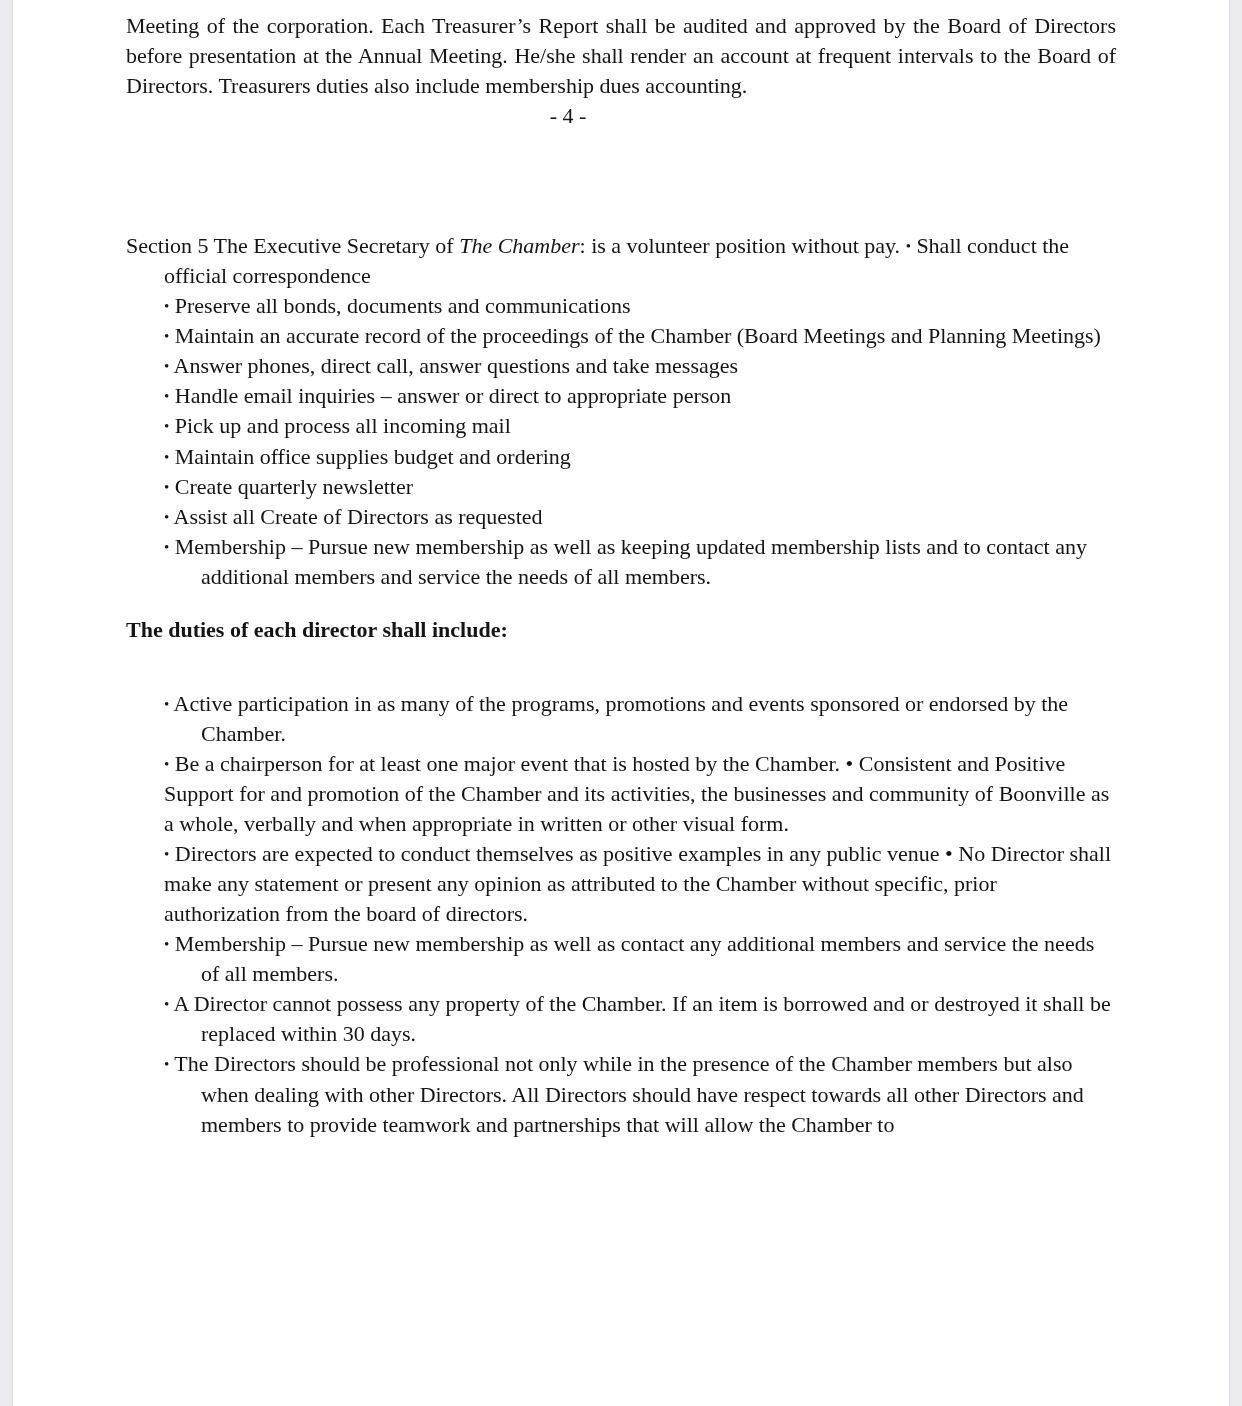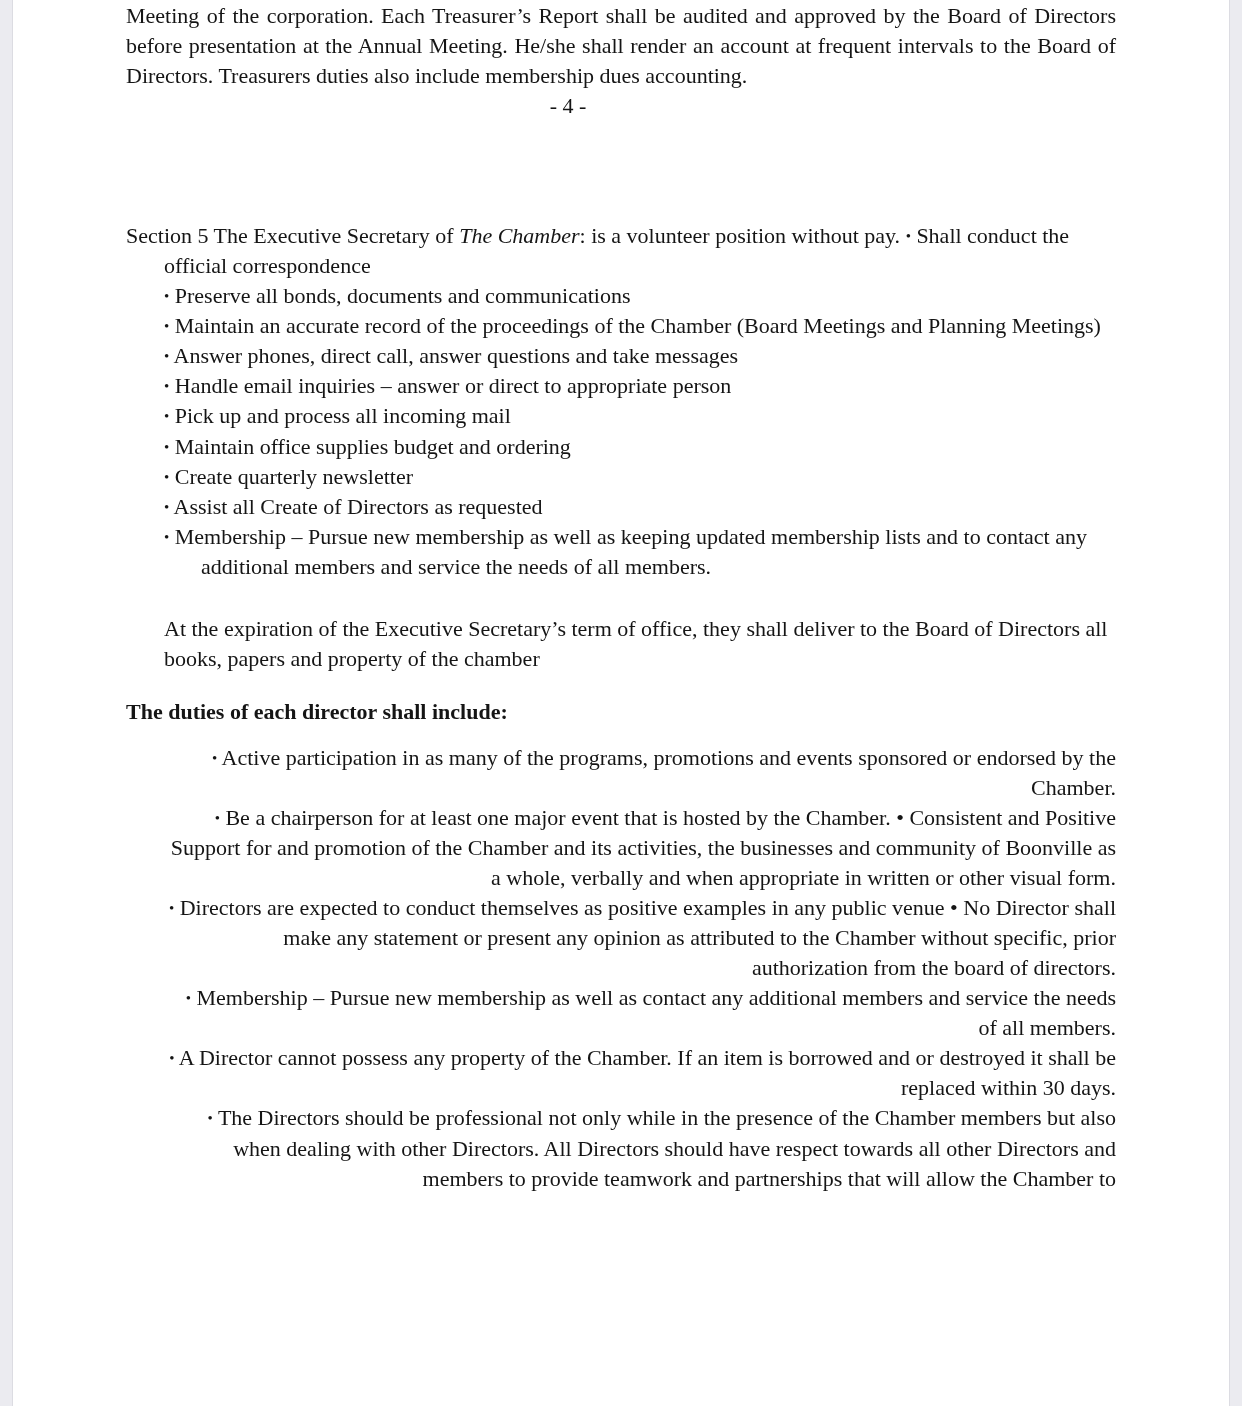--- a/index.html
+++ b/index.html
@@ -16,21 +16,21 @@
     left: 12px;
     width: 1218px;
     height: 1406px;
     background: #ffffff;
     border-left: 1px solid #dcdce2;
     border-right: 1px solid #dcdce2;
     box-sizing: border-box;
     overflow: hidden;
   }
   .content {
-    padding: 1px 113px 0 113px;
+    padding: 11px 113px 0 113px;
     font-size: 22px;
     line-height: 30px;
     color: #151515;
   }
   .para-top {
     text-align: justify;
     margin: 0;
   }
   .page-num {
     text-align: center;
@@ -58,22 +58,21 @@
     margin: 32px 0 0 38px;
   }
   .sec6-head {
     margin: 27px 0 0 0;
   }
   .sec6-intro {
     margin: 23px 0 0 0;
     font-weight: bold;
   }
   .sec6-list {
-    margin-top: 16px;
-    text-align: right;
+    margin-top: 44px;
   }
 </style>
 </head>
 <body>
 
 <div class="page">
   <div class="content">
 
     <p class="para-top">Meeting of the corporation. Each Treasurer’s Report shall be audited and approved by the Board of Directors before presentation at the Annual Meeting. He/she shall render an account at frequent intervals to the Board of Directors. Treasurers duties also include membership dues accounting.</p>
 
@@ -86,21 +85,20 @@
       <div class="li-a"><span class="marker">•</span> <span>Maintain an accurate record of the proceedings of the Chamber (Board Meetings and Planning Meetings)</span></div>
       <div class="li-a"><span class="marker">•</span> <span>Answer phones, direct call, answer questions and take messages</span></div>
       <div class="li-a"><span class="marker">•</span> <span>Handle email inquiries – answer or direct to appropriate person</span></div>
       <div class="li-a"><span class="marker">•</span> <span>Pick up and process all incoming mail</span></div>
       <div class="li-a"><span class="marker">•</span> <span>Maintain office supplies budget and ordering</span></div>
       <div class="li-a"><span class="marker">•</span> <span>Create quarterly newsletter</span></div>
       <div class="li-a"><span class="marker">•</span> <span>Assist all Create of Directors as requested</span></div>
       <div class="li-a"><span class="marker">•</span> <span>Membership – Pursue new membership as well as keeping updated membership lists and to contact any additional members and service the needs of all members.</span></div>
     </div>
 
-    <div class="closing-para">At the expiration of the Executive Secretary’s term of office, they shall deliver to the Board of Directors all books, papers and property of the chamber</div>
 
 
     <div class="sec6-intro">The duties of each director shall include:</div>
 
     <div class="sec6-list">
       <div class="li-a"><span class="marker">•</span> <span>Active participation in as many of the programs, promotions and events sponsored or endorsed by the Chamber.</span></div>
       <div class="li-b"><span class="marker">•</span> <span>Be a chairperson for at least one major event that is hosted by the Chamber.  • Consistent and Positive Support for and promotion of the Chamber and its activities, the businesses and community of Boonville as a whole, verbally and when appropriate in written or other visual form.</span></div>
       <div class="li-b"><span class="marker">•</span> <span>Directors are expected to conduct themselves as positive examples in any public venue • No Director shall make any statement or present any opinion as attributed to the Chamber without specific, prior authorization from the board of directors.</span></div>
       <div class="li-a"><span class="marker">•</span> <span>Membership – Pursue new membership as well as contact any additional members and service the needs of all members.</span></div>
       <div class="li-a"><span class="marker">•</span> <span>A Director cannot possess any property of the Chamber. If an item is borrowed and or destroyed it shall be replaced within 30 days.</span></div>

